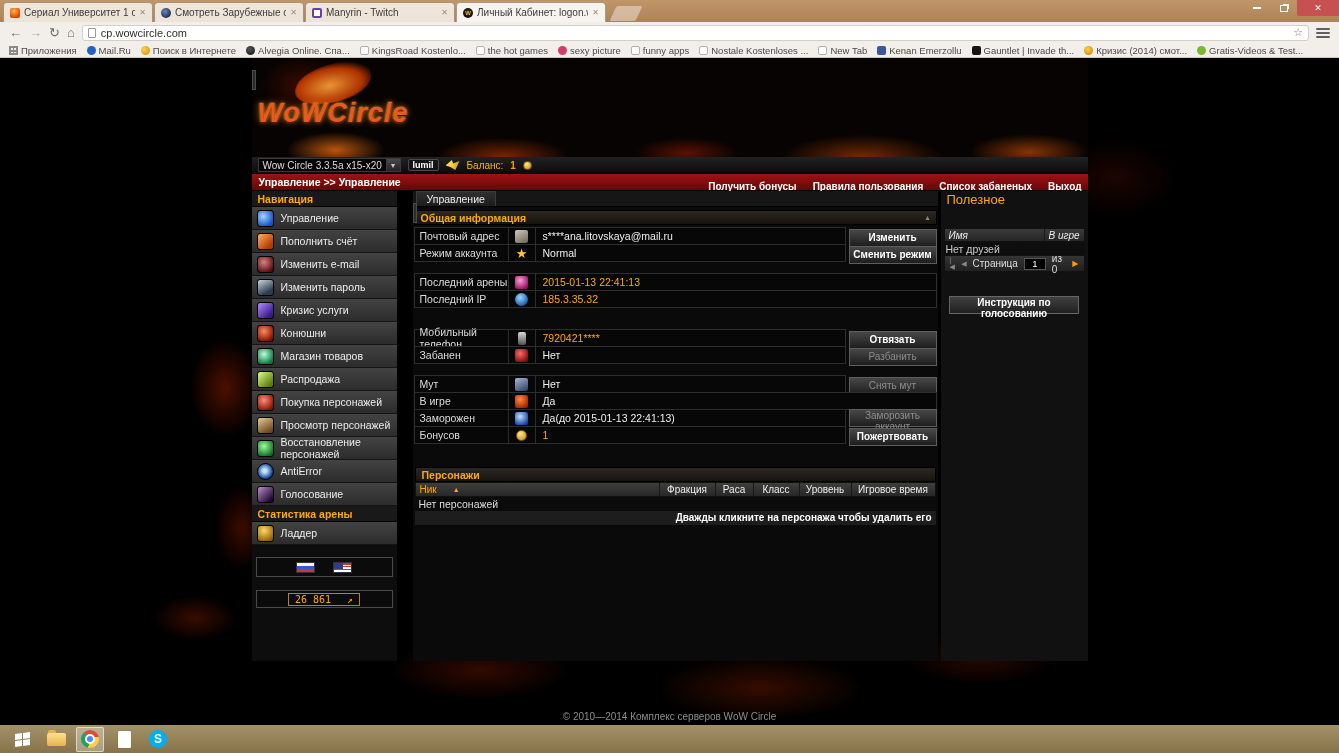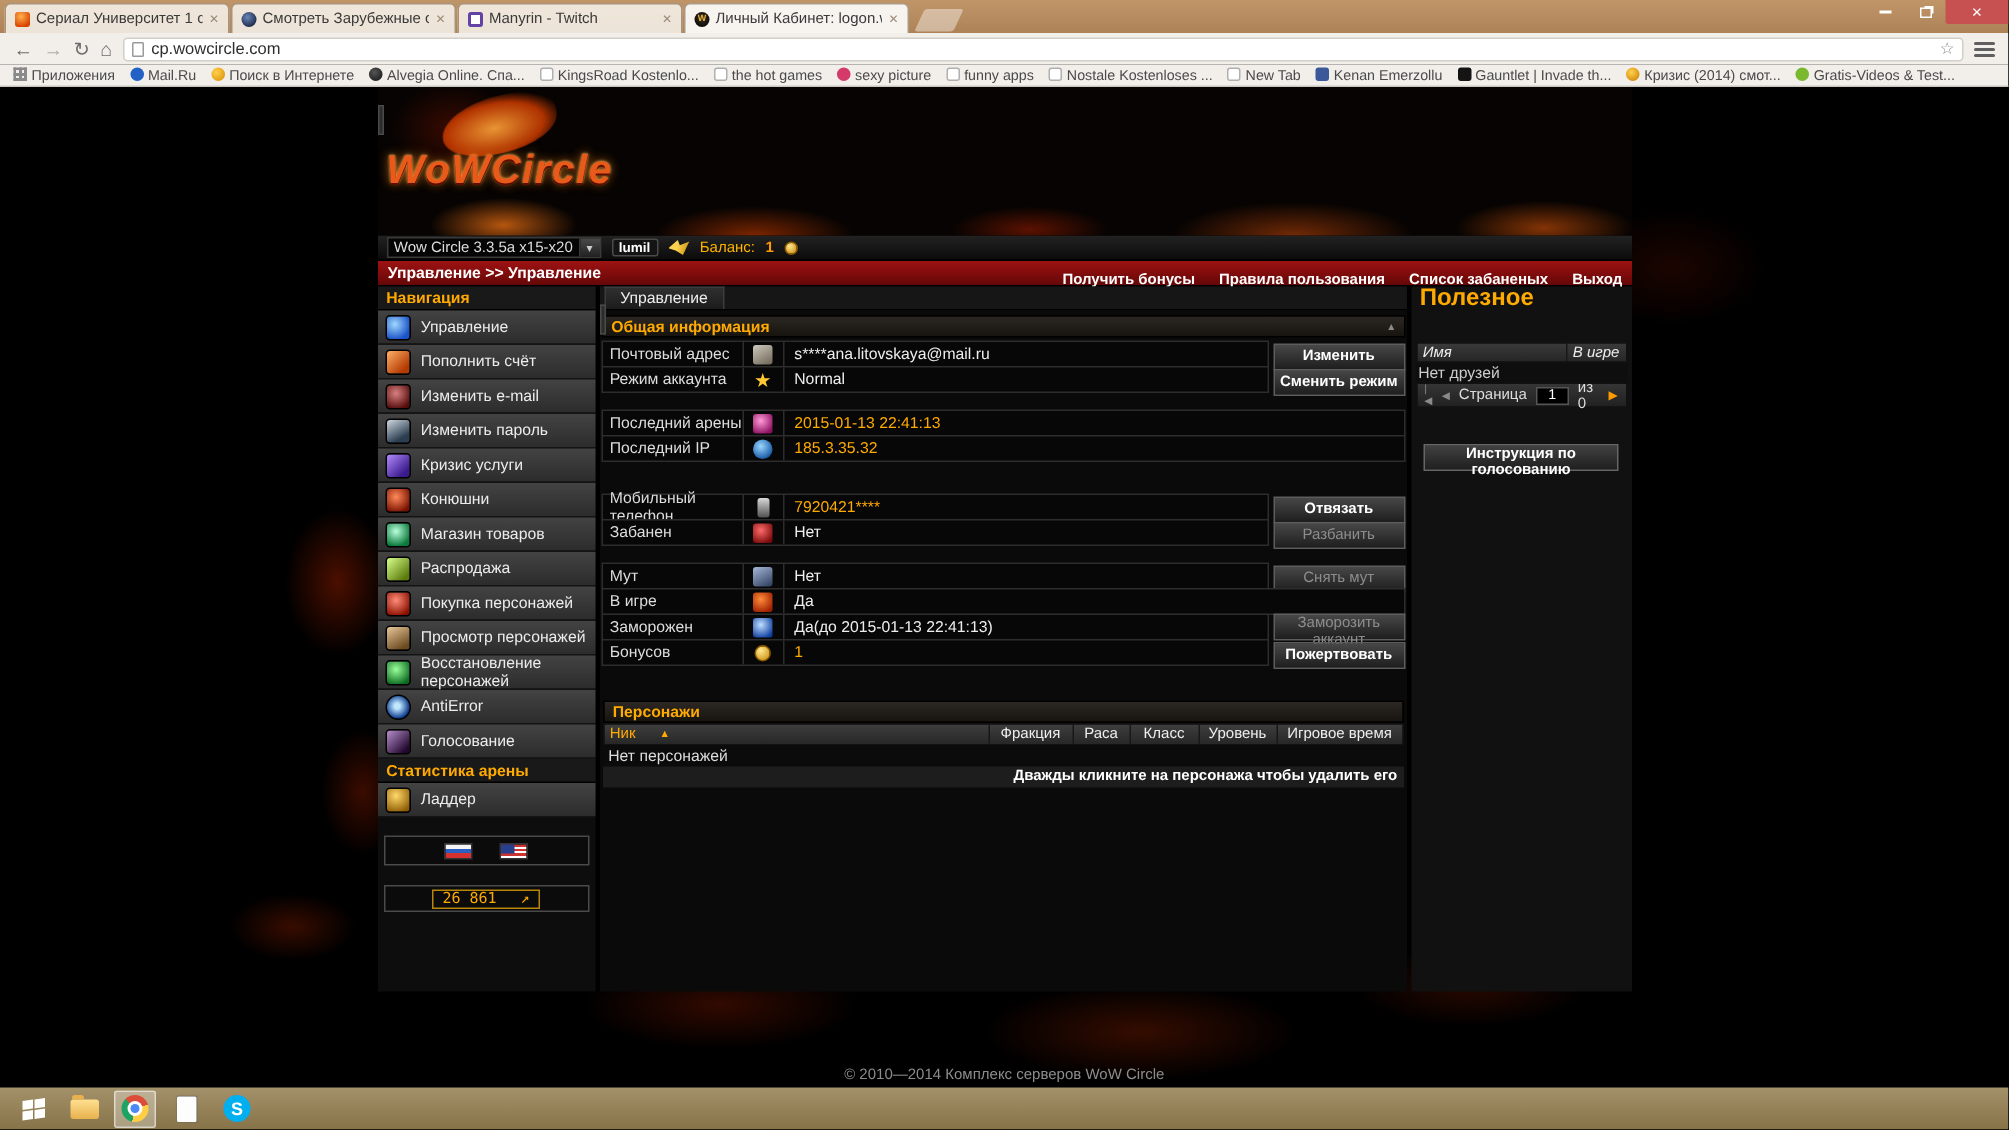--- a/index.html
+++ b/index.html
@@ -27,21 +27,21 @@
   .toolbar{height:21px;background:#f2efeb;display:flex;align-items:center;gap:7px;padding:0 9px;}
   .navbtn{color:#6d6d6d;font-size:13px;line-height:1;}
   .navbtn.dim{color:#b0aba5;}
   .addrbar{flex:1;height:16px;background:#fff;border:1px solid #d2cec8;border-radius:3px;display:flex;align-items:center;gap:5px;padding:0 5px;font-size:11px;color:#2e2e2e;}
   .pageico{width:8px;height:10px;background:#fff;border:1px solid #9a9a9a;border-radius:1px;flex:none;}
   .addr-star{margin-left:auto;color:#8a8a8a;font-size:11px;}
   .menubtn{width:14px;display:flex;flex-direction:column;gap:2px;}
   .menubtn div{height:2px;background:#5f5f5f;border-radius:1px;}
 
   .bookmarks{height:15px;background:#f2efeb;border-bottom:1px solid #c9c5bf;display:flex;align-items:center;gap:10px;padding:0 9px;font-size:9.5px;color:#4a4a4a;white-space:nowrap;overflow:hidden;}
-  .bm{display:flex;align-items:flex-start;gap:3px;flex:none;}
+  .bm{display:flex;align-items:center;gap:3px;flex:none;}
   .bmi{width:9px;height:9px;border-radius:2px;flex:none;}
   .bm-grid{width:9px;height:9px;background-image:repeating-linear-gradient(0deg,#8a8a8a 0 2px,transparent 2px 3.5px),repeating-linear-gradient(90deg,#8a8a8a 0 2px,transparent 2px 3.5px);}
   .bi-mailru{background:#2262c6;border-radius:50%;}
   .bi-search{background:radial-gradient(circle at 35% 35%,#ffd24d,#d88a00);border-radius:50%;}
   .bi-alvegia{background:radial-gradient(circle at 40% 35%,#555,#111);border-radius:50%;}
   .bi-page{background:#fff;border:1px solid #b0b0b0;}
   .bi-sexy{background:#d43a6a;border-radius:50%;}
   .bi-fb{background:#3b5998;color:#fff;}
   .bi-gauntlet{background:#141414;}
   .bi-krizis{background:radial-gradient(circle at 40% 35%,#ffd24d,#c87800);border-radius:50%;}
@@ -77,21 +77,21 @@
   .wings{width:14px;height:10px;background:linear-gradient(105deg,#ffd24d 40%,#b8860b 100%);clip-path:polygon(0 55%,45% 0,55% 35%,100% 10%,70% 100%,35% 70%);}
   .ballabel{color:#ffb300;font-size:10px;}
   .balval{color:#ff9900;font-weight:bold;font-size:10px;}
   .coin{width:9px;height:9px;border-radius:50%;background:radial-gradient(circle at 35% 30%,#ffe88c,#c8860b);border:1px solid #8a5c00;}
   .toplinks{margin-left:auto;display:flex;gap:16px;font-size:10px;font-weight:bold;color:#fff;}
   .toplinks span{white-space:nowrap;margin-top:42px;}
 
   .breadcrumb{height:17px;background:linear-gradient(#9e1212,#650707);display:flex;align-items:center;padding-left:7px;font-size:10.5px;font-weight:bold;color:#fff;border-bottom:1px solid #000;}
 
   .content{display:flex;align-items:stretch;min-height:470px;}
-  .col-left{width:145px;background:#0d0d0d;margin-right:3px;}
+  .col-left{width:145px;background:#0d0d0d;margin-right:16px;}
   .col-main{flex:1;background:#0a0a0a;position:relative;padding-bottom:8px;}
   .col-right{width:147px;background:#111;margin-left:3px;padding:0 3px;}
 
   .navhdr{height:16px;background:#191919;border-bottom:1px solid #000;color:#ffaa00;font-weight:bold;font-size:10.5px;display:flex;align-items:center;padding-left:6px;}
   .sitem{height:23px;display:flex;align-items:center;gap:7px;padding:0 5px;background:linear-gradient(#434343,#2c2c2c);border-bottom:1px solid #141414;font-size:10.5px;color:#ececec;cursor:pointer;}
   .sico{width:17px;height:17px;border-radius:3px;border:1px solid #000;flex:none;}
   .i1{background:radial-gradient(circle at 35% 35%,#9fd8ff,#1a52c8 75%);}
   .i2{background:linear-gradient(135deg,#ffb06a,#b33a00 80%);}
   .i3{background:radial-gradient(circle at 40% 35%,#d98080,#550d0d 80%);}
   .i4{background:linear-gradient(150deg,#cfd8e0,#2b3e50 75%);}
@@ -140,21 +140,21 @@
   .mbtn.disabled{color:#8d8d8d;font-weight:normal;}
   .gap12{height:12px;} .gap22{height:22px;} .gap20{height:20px;}
   .chead{display:flex;height:15px;background:linear-gradient(#3e3e3e,#272727);border:1px solid #111;font-size:10px;color:#eee;margin:0 1px;}
   .chead>div{display:flex;align-items:center;padding:0 4px;border-left:1px solid #181818;justify-content:center;}
   .c-nick{flex:1;border-left:none!important;justify-content:flex-start!important;color:#ffaa00;gap:16px;}
   .c-nick .sort{font-size:7px;}
   .c-frac{width:56px;} .c-race{width:38px;} .c-class{width:46px;} .c-lvl{width:52px;} .c-time{width:84px;}
   .cempty{height:14px;font-size:10.5px;color:#ddd;padding:1px 4px;background:#0b0b0b;margin:0 1px;}
   .chint{height:14px;background:#1d1d1d;color:#fff;font-weight:bold;font-size:10px;text-align:right;padding:1px 4px;margin:0 1px;}
 
-  .uhdr{height:16px;display:flex;align-items:center;padding-left:3px;color:#ffaa00;font-weight:bold;font-size:16px;text-align:center;}
+  .uhdr{height:16px;display:flex;align-items:center;padding-left:3px;color:#ffaa00;font-weight:normal;font-size:13px;text-align:center;}
   .ftable{margin-top:21px;}
   .fhead{display:flex;height:14px;background:linear-gradient(#3a3a3a,#262626);border:1px solid #111;font-size:10px;color:#eee;font-style:italic;}
   .f-name{flex:1;padding-left:4px;display:flex;align-items:center;}
   .f-ingame{width:40px;border-left:1px solid #181818;padding-left:4px;display:flex;align-items:center;}
   .fempty{height:13px;color:#ccc;font-size:10.5px;padding:1px 2px;background:#0e0e0e;}
   .fpager{height:17px;background:linear-gradient(#353535,#212121);border:1px solid #111;display:flex;align-items:center;gap:6px;padding:0 5px;font-size:10px;color:#ddd;}
   .pgico{color:#8a8a8a;font-size:7px;}
   .pginput{width:22px;height:12px;background:#000;border:1px solid #555;color:#fff;font-size:9.5px;text-align:center;font-family:"Liberation Sans",sans-serif;}
   .pgnext{margin-left:auto;color:#ff9900;font-size:8px;}
   .ubtn{display:block;margin:24px auto 0;width:130px;height:18px;background:linear-gradient(#414141,#1f1f1f);border:1px solid #666;color:#fff;font-weight:bold;font-size:10px;font-family:"Liberation Sans",sans-serif;cursor:pointer;}

